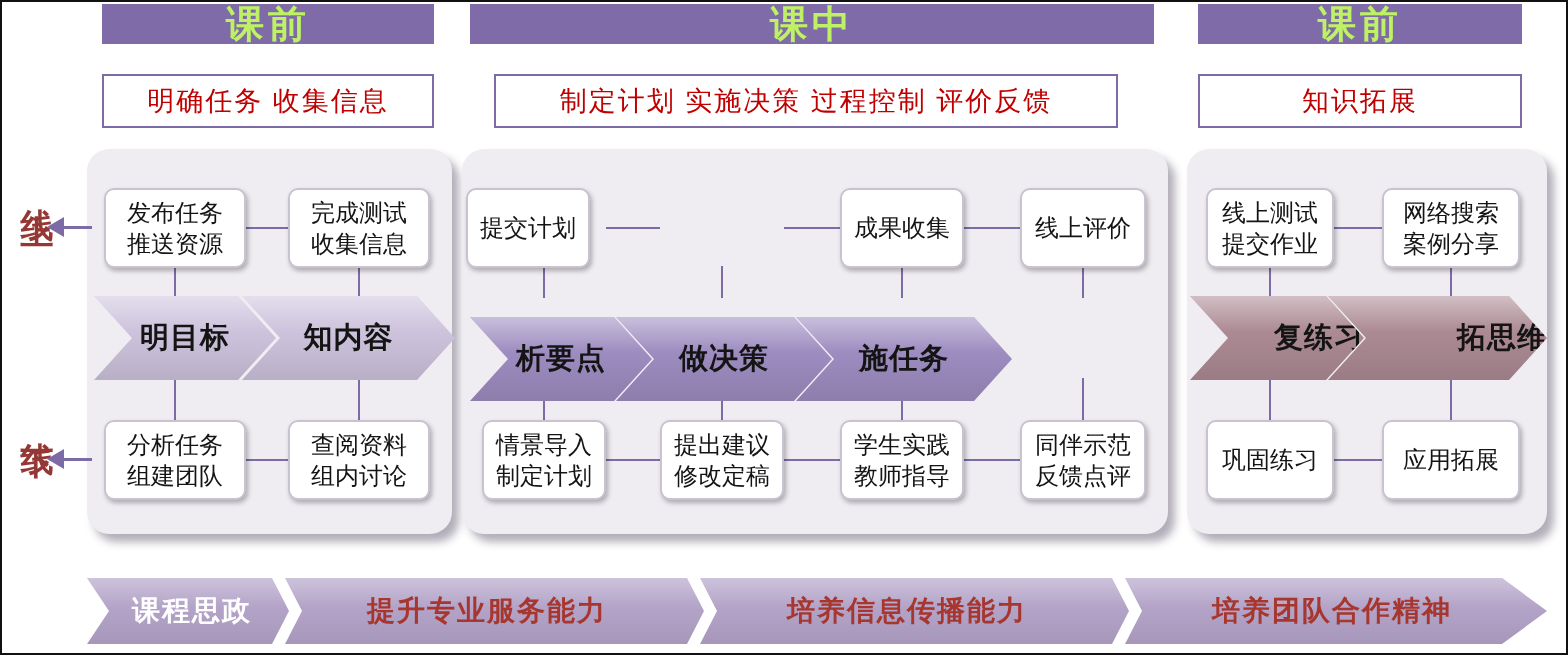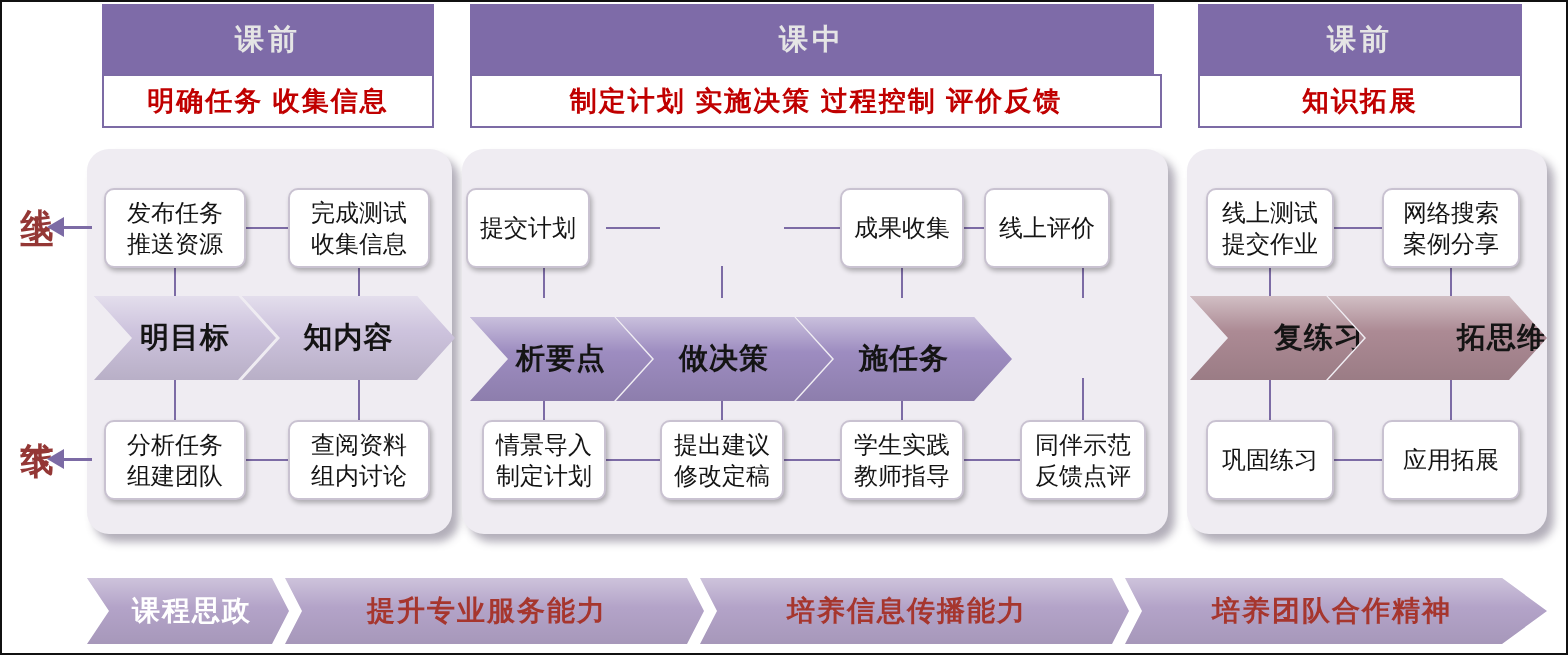--- a/index.html
+++ b/index.html
@@ -1,26 +1,26 @@
 <!DOCTYPE html>
 <html style="--header-purple: #7E6BA8; --panel-bg: #EFECF2; --line-purple: #7C6BA5; --red-text: #C00000; --maroon-text: #943735; --chevron-light: #CDC3DD; --chevron-mid: #9D8CC0; --chevron-rose: #AC8A94; --banner-fill: #B3A3C8; --banner-red: #A6362E; --box-border: #C9C2D1;"><head>
 <meta charset="utf-8">
 <style>
   html,body{margin:0;padding:0;background:#fff;font-family:"Liberation Sans","DejaVu Sans",sans-serif;}
   #canvas{position:relative;width:1568px;height:655px;background:#fff;overflow:hidden;
           box-sizing:border-box;border:2px solid #111;}
 
   
-  .bar{position:absolute;top:2px;height:72px;background:var(--header-purple,#7E6BA8);
-       color:#e5e5e5;font-weight:bold;font-size:29px;display:flex;align-items:center;justify-content:center;
+  .bar{position:absolute;top:2px;height:40px;background:var(--header-purple,#7E6BA8);
+       color:#bef264;font-weight:bold;font-size:38px;display:flex;align-items:center;justify-content:center;
        letter-spacing:4px;}
 
   
   .sub{position:absolute;top:72px;height:54px;background:#fff;border:2px solid var(--line-purple,#7C6BA5);
-       color:var(--red-text,#C00000);font-weight:bold;font-size:27px;display:flex;align-items:center;
+       color:var(--red-text,#C00000);font-weight:normal;font-size:27px;display:flex;align-items:center;
        justify-content:center;letter-spacing:2px;box-sizing:border-box;}
 
   
   .panel{position:absolute;top:147px;height:385px;background:var(--panel-bg,#EFECF2);
          border-radius:22px;box-shadow:7px 8px 9px rgba(85,75,100,.45);}
 
   
   .wbox{position:absolute;height:80px;background:#fff;border:2px solid var(--box-border,#C9C2D1);
         border-radius:10px;box-shadow:2px 3px 5px rgba(0,0,0,.28);display:flex;flex-direction:column;
         align-items:center;justify-content:center;font-size:24px;line-height:1.3;color:#141414;
@@ -63,21 +63,21 @@
 </head>
 <body>
 
 <div id="canvas">
 
   <div class="bar" style="left:100px;width:332px">课前</div>
   <div class="bar" style="left:468px;width:684px">课中</div>
   <div class="bar" style="left:1196px;width:324px">课前</div>
 
   <div class="sub" style="left:100px;width:332px">明确任务 收集信息</div>
-  <div class="sub" style="left:468px;width:692px">制定计划 实施决策 过程控制 评价反馈</div>
+  <div class="sub" style="left:492px;width:624px">制定计划 实施决策 过程控制 评价反馈</div>
   <div class="sub" style="left:1196px;width:324px">知识拓展</div>
 
   <div class="panel" style="left:85px;width:365px"></div>
   <div class="panel" style="left:460px;width:706px"></div>
   <div class="panel" style="left:1185px;width:360px"></div>
 
   <div class="side-label" style="top:180px">线上</div>
   <div class="side-label" style="top:414px">线下</div>
   <div class="arrow-line" style="left:60px;top:224px;width:30px"></div>
   <div class="arrow-head" style="left:45px;top:215px"></div>
@@ -121,21 +121,21 @@
   <div class="wbox toprow" style="left:286px;width:142px">
     <span>完成测试</span>
     <span>收集信息</span>
   </div>
   <div class="wbox toprow" style="left:464px;width:124px">
     <span>提交计划</span>
   </div>
   <div class="wbox toprow" style="left:838px;width:124px">
     <span>成果收集</span>
   </div>
-  <div class="wbox toprow" style="left:982px;width:126px">
+  <div class="wbox toprow" style="left:1018px;width:126px">
     <span>线上评价</span>
   </div>
   <div class="wbox toprow" style="left:1204px;width:128px">
     <span>线上测试</span>
     <span>提交作业</span>
   </div>
   <div class="wbox toprow" style="left:1380px;width:138px">
     <span>网络搜索</span>
     <span>案例分享</span>
   </div>

